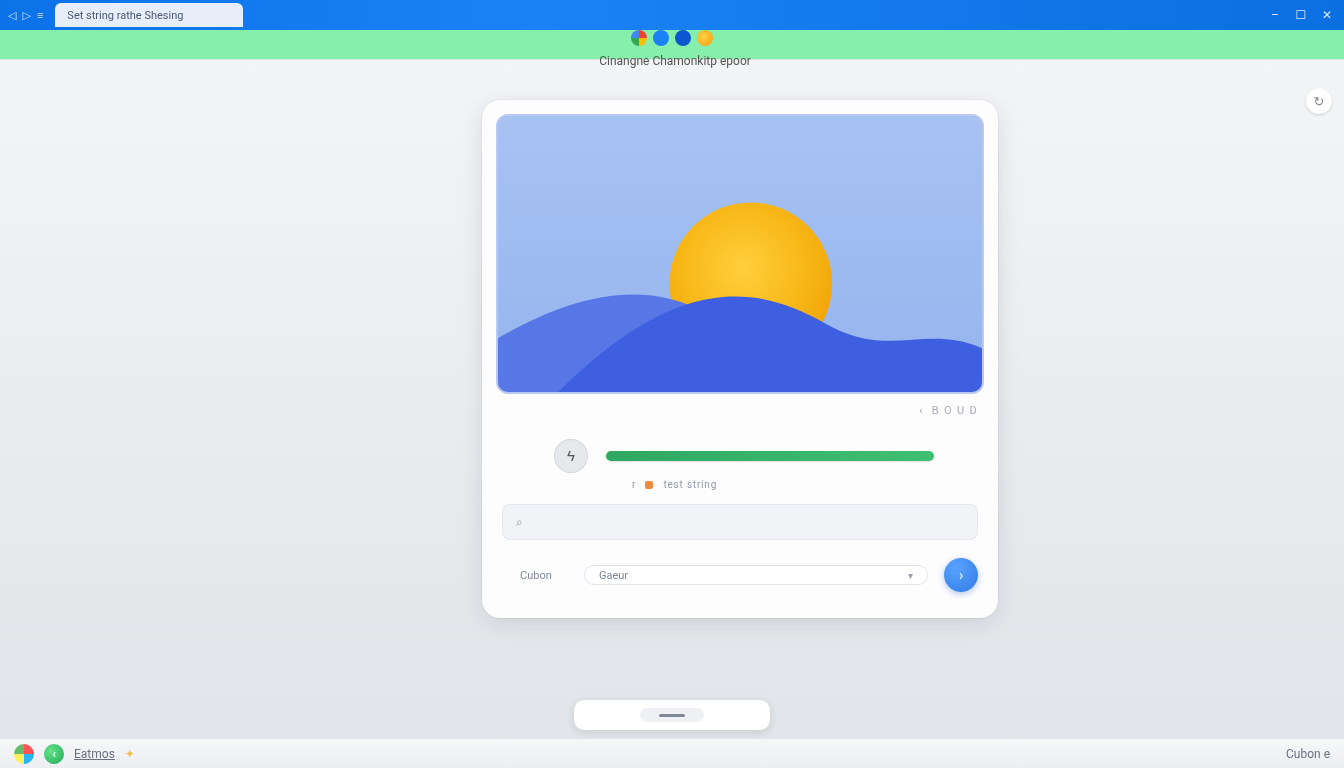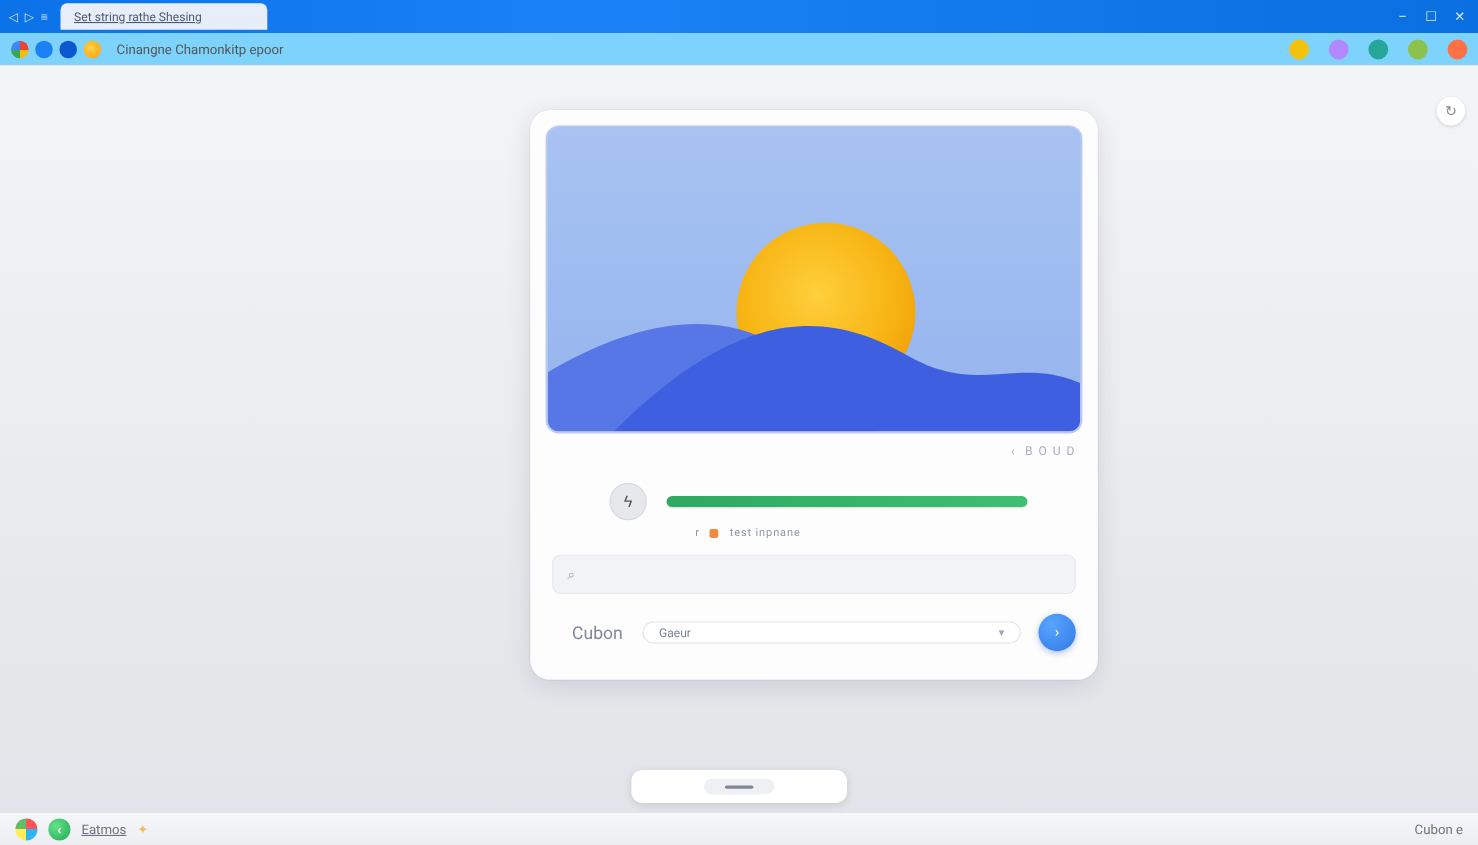--- a/index.html
+++ b/index.html
@@ -16,27 +16,27 @@
   .tab {
     margin-left: 6px;
     background: #e8eef9;
     color: #4b5a72;
     height: 24px;
     border-radius: 6px 6px 0 0;
     padding: 0 60px 0 12px;
     font-size: 11px;
     display:flex; align-items:center;
     position: relative;
-    text-decoration: underline;
   }
   .titlebar .spacer { flex:1; }
   .win-btn { width:18px; height:18px; display:flex; align-items:center;justify-content:center; color:#dbe9ff; font-size:12px; margin-left:8px;}
   .toolbar {
-    height: 30px; background:#7dd3fc; display:flex; align-items:center; padding:0 10px; gap:8px;
+    height: 30px; background:#86efac; display:flex; align-items:center; padding:0 10px; gap:8px;
     border-bottom:1px solid #e1e4e9;
+    flex-direction:column;
   }
   .toolbar .nav-icons { display:flex; gap:6px; align-items:center;}
   .nav-circle { width:16px; height:16px; border-radius:50%; }
   .nc1{ background: conic-gradient(#ea4335 0 25%, #fbbc05 0 50%, #34a853 0 75%, #4285f4 0); }
   .nc2{ background:#1a82f6;}
   .nc3{ background:#0b57d0;}
   .nc4{ background: radial-gradient(circle at 40% 40%, #ffd24a, #ff9b00);}
   .url { color:#555; font-size:12px; margin-left:6px; }
   .toolbar .spacer{flex:1;}
   .ext-icon { width:18px;height:18px;border-radius:50%; margin-left:10px;}
@@ -105,21 +105,21 @@
 
   .search-bar{
     margin:14px 6px 0 6px; height:36px; border-radius:8px;
     background:#f1f3f6; display:flex; align-items:center; padding:0 14px;
     box-shadow: inset 0 0 0 1px #e5e8ee;
   }
   .search-bar .glass{ color:#9aa2b2; font-size:12px;}
   .category-row{
     margin:18px 6px 0 6px; display:flex; align-items:center; gap:16px;
   }
-  .cat-label{ width:66px; color:#80889a; font-size:16px; text-align:left; padding-left:18px;}
+  .cat-label{ width:66px; color:#80889a; font-size:11px; text-align:left; padding-left:18px;}
   .select{
     flex:1; height:20px; border-radius:16px; background:#fff;
     border:1px solid #e1e4ea; display:flex; align-items:center; justify-content:space-between;
     padding:0 14px; color:#7b8496; font-size:11px;gap:45px;
   }
   .select .caret{ color:#9aa2b2; font-size:10px;}
   .go-btn{
     width:34px;height:34px;border-radius:50%;
     background:radial-gradient(circle at 35% 30%, #5aa4ff, #2f79e6);
     color:#fff; display:flex;align-items:center;justify-content:center; font-size:14px;
@@ -225,21 +225,21 @@
 
   <div class="progress-row">
     <div class="pill-btn">
       <span>ϟ</span>
     </div>
     <div class="progress-track"></div>
   </div>
   <div class="flag-row">
     <span>r</span>
     <span class="flag-chip"></span>
-    <span class="flag-label">test inpnane</span>
+    <span class="flag-label">test string</span>
   </div>
 
   <div class="search-bar">
     <span class="glass">⌕</span>
     <input type="text" style="border: none; background: transparent; flex: 1 1 0%; margin-left: 10px; font-size: 12px; outline: none;" placeholder="">
   </div>
 
   <div class="category-row">
     <div class="cat-label">Cubon</div>
     <div class="select">

